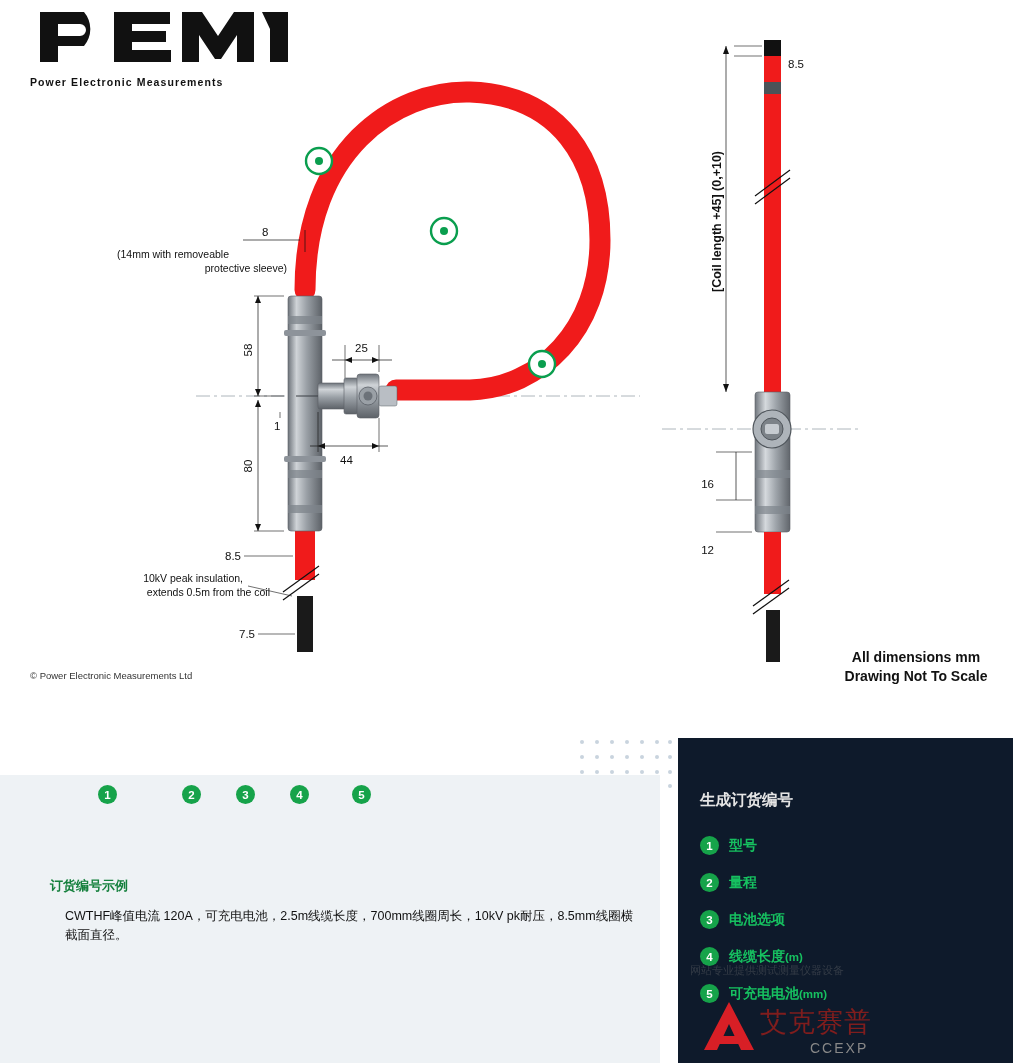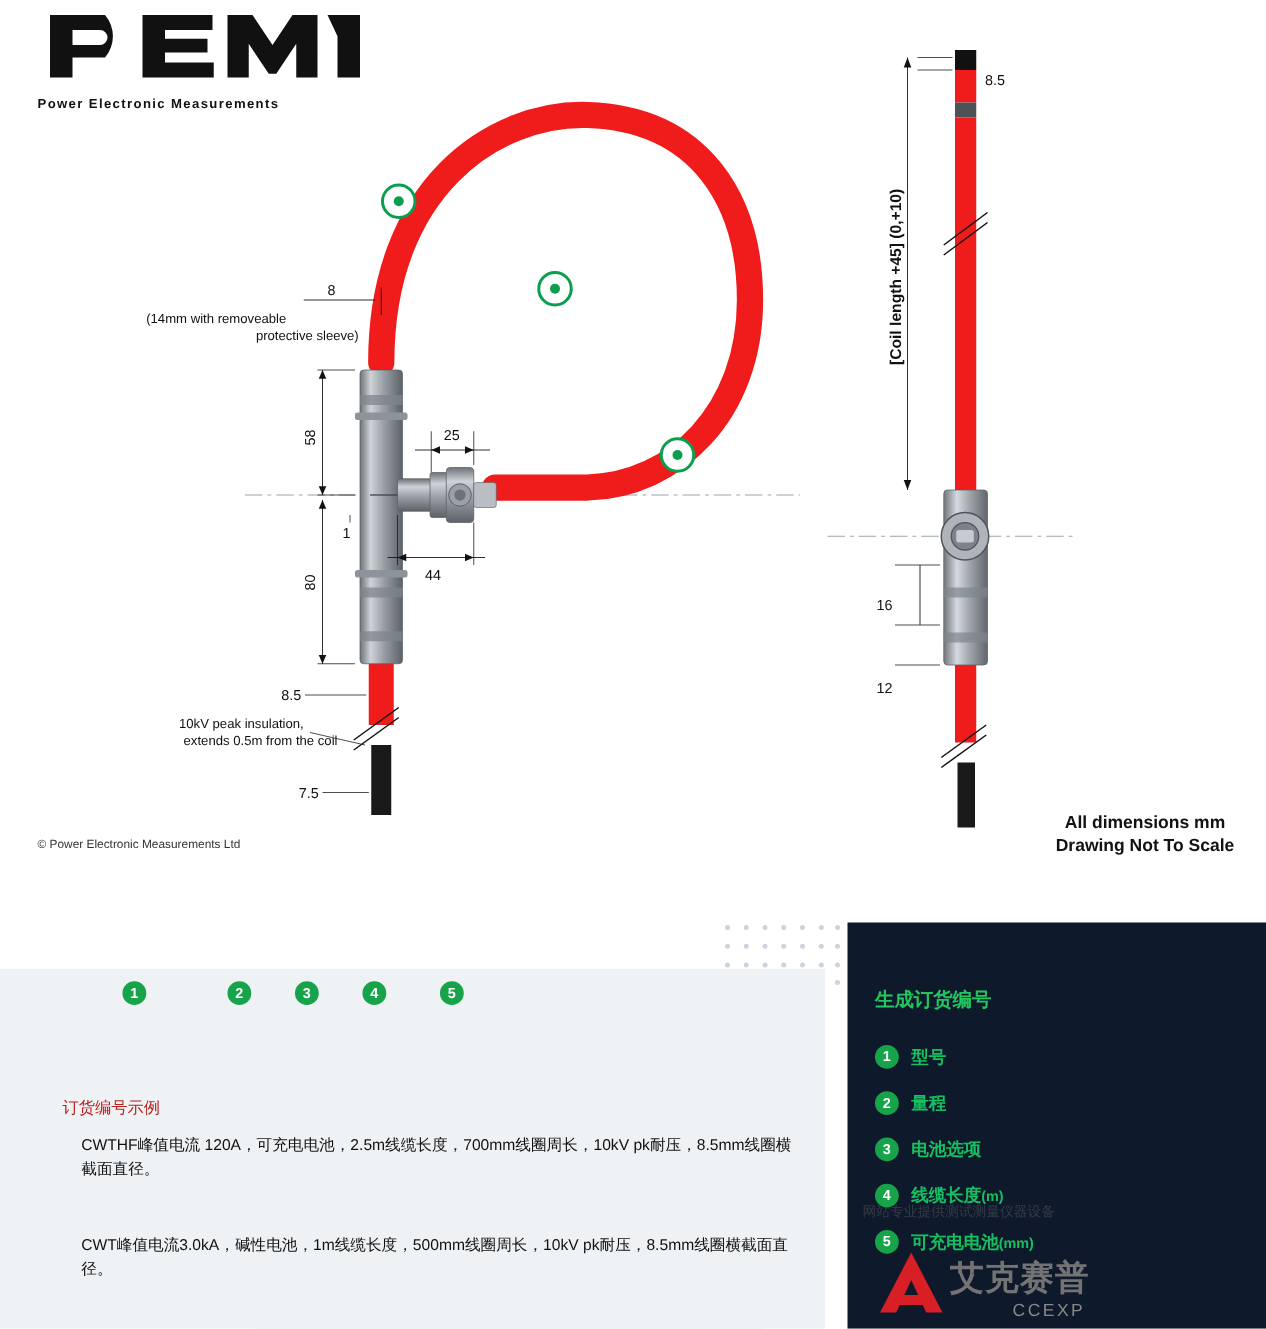--- a/index.html
+++ b/index.html
@@ -44,45 +44,45 @@
   .numbadge{
     display:inline-flex;align-items:center;justify-content:center;
     width:19px;height:19px;border-radius:50%;
     background:#16a34a;color:#fff;font-size:11.5px;font-weight:bold;
     font-family:"Liberation Sans",sans-serif;
   }
   #badgeRow{position:absolute;left:40px;top:10px;width:420px;height:22px;}
   #badgeRow .numbadge{position:absolute;}
   #exampleTitle{
     position:absolute;left:50px;top:102px;
-    font-size:13px;font-weight:normal;color:#b91c1c;
+    font-size:13px;font-weight:bold;color:#15803d;
   }
   .exBlock{position:absolute;left:65px;width:570px;}
   .exBlock .exCode{font-size:17px;font-weight:bold;color:#111;margin-bottom:5px;}
   .exBlock .exDesc{font-size:12.5px;line-height:1.55;color:#111;}
 
   
   #dots{left:578px;top:738px;width:96px;height:52px;}
 
   
   #darkPanel{
     left:678px;top:738px;width:335px;height:325px;
     background:#0e1a2b;color:#ffffff;
   }
   #darkTitle{
-    position:absolute;left:22px;top:52px;font-size:15.5px;font-weight:bold;color:#22c55e;
+    position:absolute;left:22px;top:52px;font-size:15.5px;font-weight:bold;color:#e5e5e5;
   }
   .darkItem{position:absolute;left:22px;display:flex;align-items:center;gap:10px;}
   .darkItem .lbl{font-size:14px;color:#16c060;font-weight:bold;}
   .darkItem .lbl .unit{font-size:11.5px;font-weight:bold;}
 
   
   #wm{left:700px;top:1000px;width:300px;height:56px;}
   #wmText{
-    position:absolute;left:60px;top:4px;font-size:27px;font-weight:bold;color:#737373;
+    position:absolute;left:60px;top:4px;font-size:27px;font-weight:normal;color:#7f1d1d;
     letter-spacing:1px;
   }
   #wmSub{position:absolute;left:62px;top:40px;font-size:14px;color:#888;letter-spacing:2px;margin-left:48px;}
   #wmGhost{
     position:absolute;left:690px;top:962px;width:300px;height:80px;
     color:rgba(120,120,120,0.35);font-size:11px;line-height:1.5;
   }
 </style>
 </head>
 <body>
@@ -312,21 +312,20 @@
   </div>
 
 
   <div id="exampleTitle">订货编号示例</div>
 
   <div class="exBlock" style="top:132px;">
     <div class="exDesc">CWTHF峰值电流 120A，可充电电池，2.5m线缆长度，700mm线圈周长，10kV pk耐压，8.5mm线圈横截面直径。</div>
   </div>
 
   <div class="exBlock" style="top:212px;">
-    <div class="exDesc">CWT峰值电流3.0kA，碱性电池，1m线缆长度，500mm线圈周长，10kV pk耐压，8.5mm线圈横截面直径。</div>
   </div>
 </div>
 
 <div class="abs" id="darkPanel">
   <div id="darkTitle">生成订货编号</div>
 
   <div class="darkItem" style="top:98px;">
     <span class="numbadge">1</span>
     <span class="lbl">
       <span>型号</span><span class="unit"></span>

